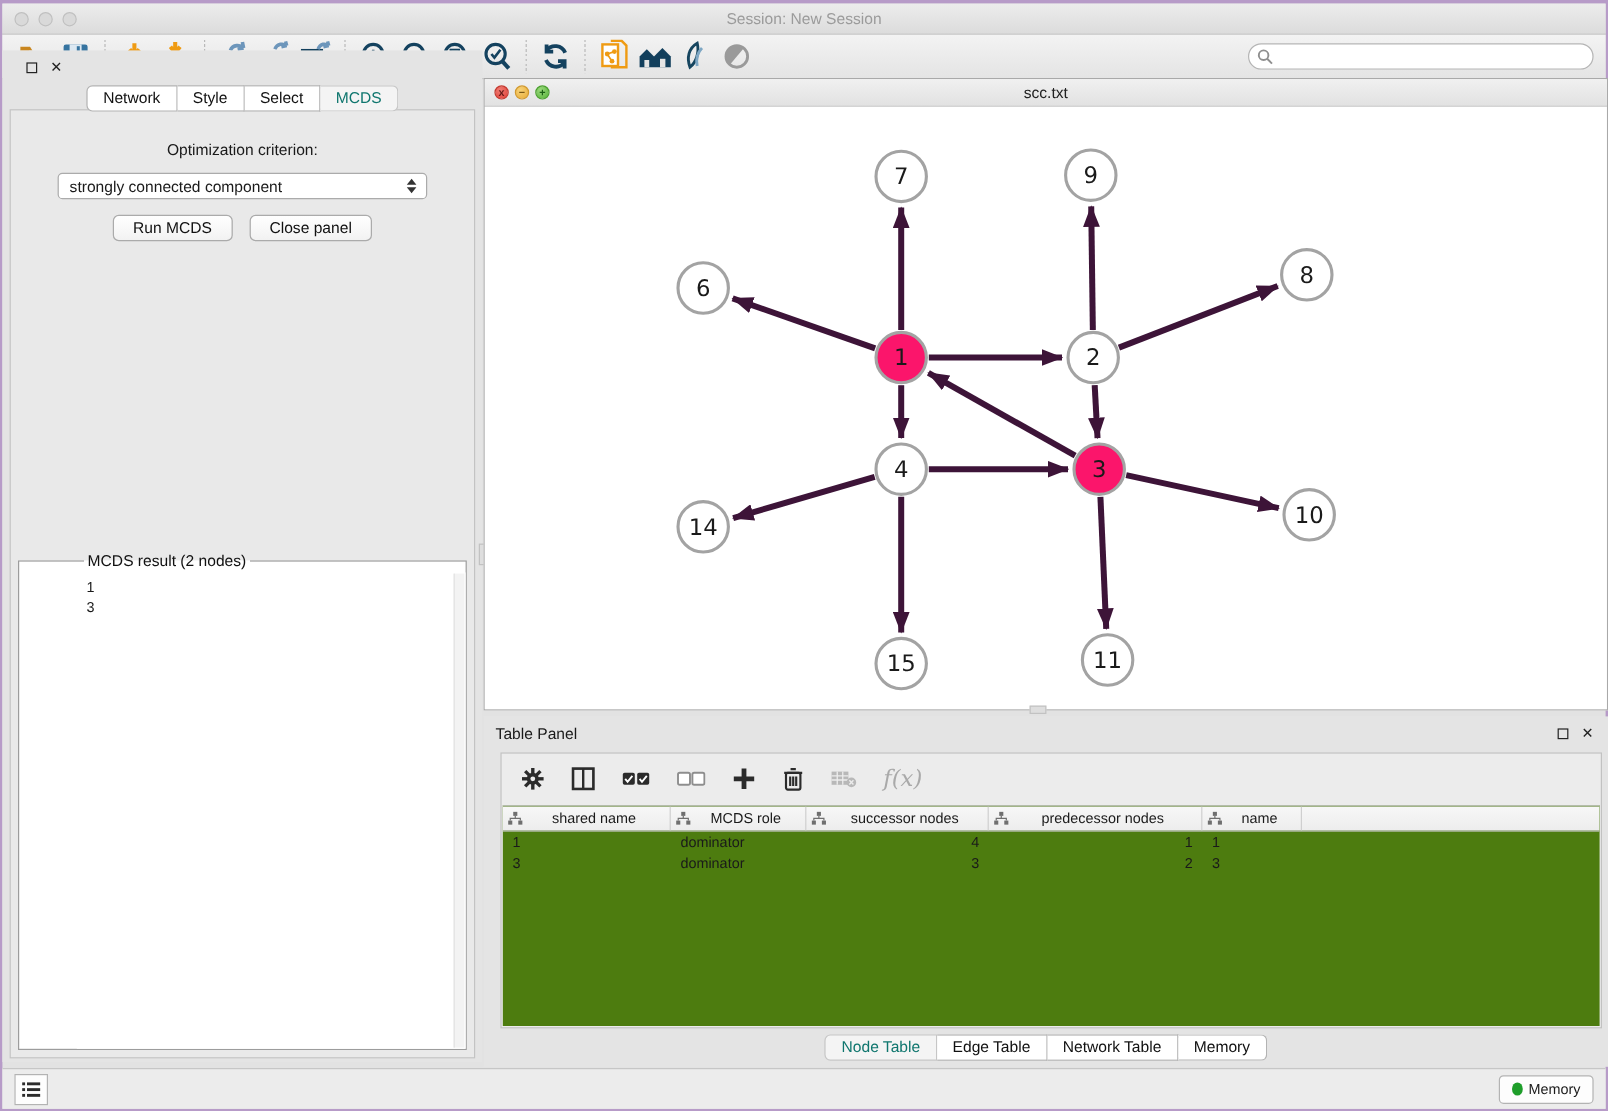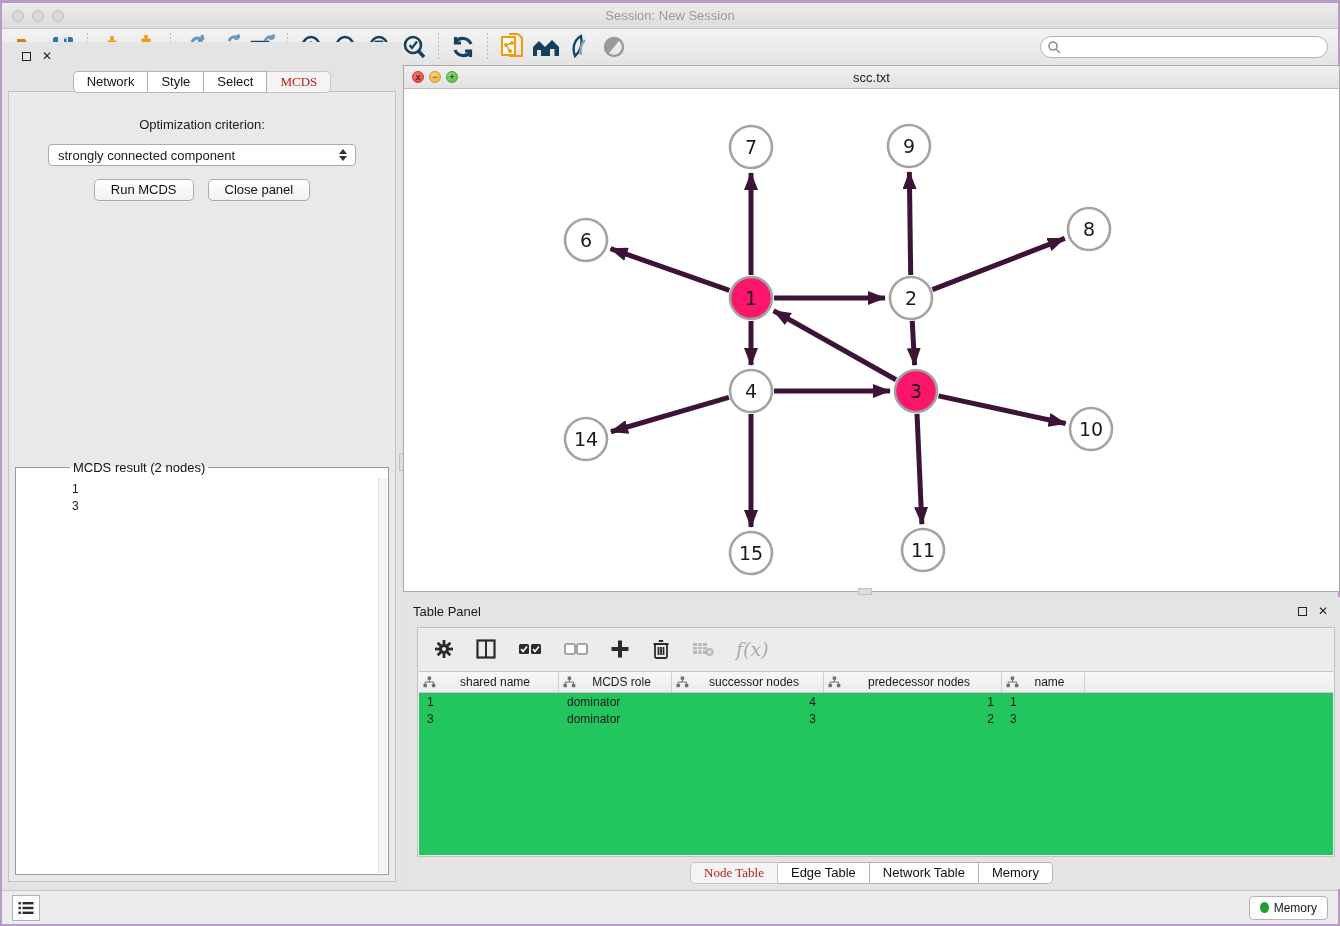--- a/index.html
+++ b/index.html
@@ -29,21 +29,21 @@
   .panel-head { height:28px; display:flex; align-items:center; padding:0 10px; font-size:13px; }
   .panel-head .pttl { flex:1; }
   .mini-btn { width:14px; height:14px; display:flex; align-items:center; justify-content:center; margin-left:7px; font-weight:bold; font-size:12px; color:#222; }
   .mini-sq { width:9px; height:9px; border:1.5px solid #222; }
   .cp-tabs { position:absolute; left:0; right:0; top:29px; display:flex; justify-content:center; z-index:2; }
   .tabbar { display:flex; }
   .tab { background:#fff; border:1px solid #b3b3b3; border-left:none; padding:2px 13px 3px;
     font-size:13px; line-height:15px; color:#111; }
   .tab:first-child { border-left:1px solid #b3b3b3; border-radius:5px 0 0 5px; }
   .tab:last-child { border-radius:0 5px 5px 0; }
-  .tab.active { background:#f4f4f4; color:#b91c1c; border-color:#c6c6c6;font-family:Liberation Serif, serif; }
+  .tab.active { background:#f4f4f4; color:#0f766e; border-color:#c6c6c6; }
   .cp-body { position:absolute; left:6px; right:6px; top:49px; bottom:3px;
     background:#e9e9e9; border:1px solid #c3c3c3; }
   .opt-label { text-align:center; margin-top:25px; font-size:13px; }
   .dropdown { margin:12px auto 0; width:308px; height:22px; background:#fff; border:1px solid #ababab;
     border-radius:4px; display:flex; align-items:center; font-size:13px; padding-left:9px; }
   .dd-text { flex:1; }
   .dd-arrows { width:20px; display:flex; flex-direction:column; align-items:center; gap:2px; padding-right:4px; }
   .dd-arrows i { width:0; height:0; border-left:4px solid transparent; border-right:4px solid transparent; display:block; }
   .dd-up { border-bottom:5px solid #333; }
   .dd-down { border-top:5px solid #333; }
@@ -76,21 +76,21 @@
   .nw-title { position:absolute; left:0; right:0; text-align:center; font-size:13px; color:#222; }
   .net-canvas { position:absolute; left:0; top:23px; right:0; bottom:0; background:#fff; }
 
   
   .table-panel { position:absolute; left:401px; top:594px; width:937px; height:292px; background:#e4e4e4; }
   .tp-content { position:absolute; left:14px; right:5px; top:30px; bottom:32px;
     border:1px solid #c2c2c2; background:#ececec; }
   .tp-toolbar { height:42px; display:flex; align-items:center; padding-left:16px; gap:22px; }
   .tp-tool { display:flex; align-items:center; justify-content:center; }
   .fx { font-family:"DejaVu Serif","Liberation Serif",serif; font-style:italic; font-size:19px; color:#a9a9a9; }
-  .tp-table { position:absolute; left:1px; right:1px; top:43px; bottom:1px; background:#22c55e; border-top:1px solid #c6c6c6; overflow:hidden; }
+  .tp-table { position:absolute; left:1px; right:1px; top:43px; bottom:1px; background:#4d7c0f; border-top:1px solid #c6c6c6; overflow:hidden; }
   .thead { display:flex; height:21px; background:linear-gradient(#f7f7f7,#ededed); border-bottom:1px solid #c9c9c9; }
   .th { display:flex; align-items:center; border-right:1px solid #cfcfcf; font-size:12px; padding:0 4px; }
   .th .thlabel { flex:1; text-align:center; }
   .trow { display:flex; height:17px; font-size:12px; align-items:center; }
   .td { padding:0 8px; overflow:hidden; white-space:nowrap; }
   .tp-tabs { position:absolute; left:0; right:0; bottom:5px; display:flex; justify-content:center; }
 
   
   .statusbar { position:absolute; left:0; top:887px; width:100%; height:34px; background:#ececec; border-top:1px solid #c6c6c6;
     display:flex; align-items:center; padding:0 10px; }

